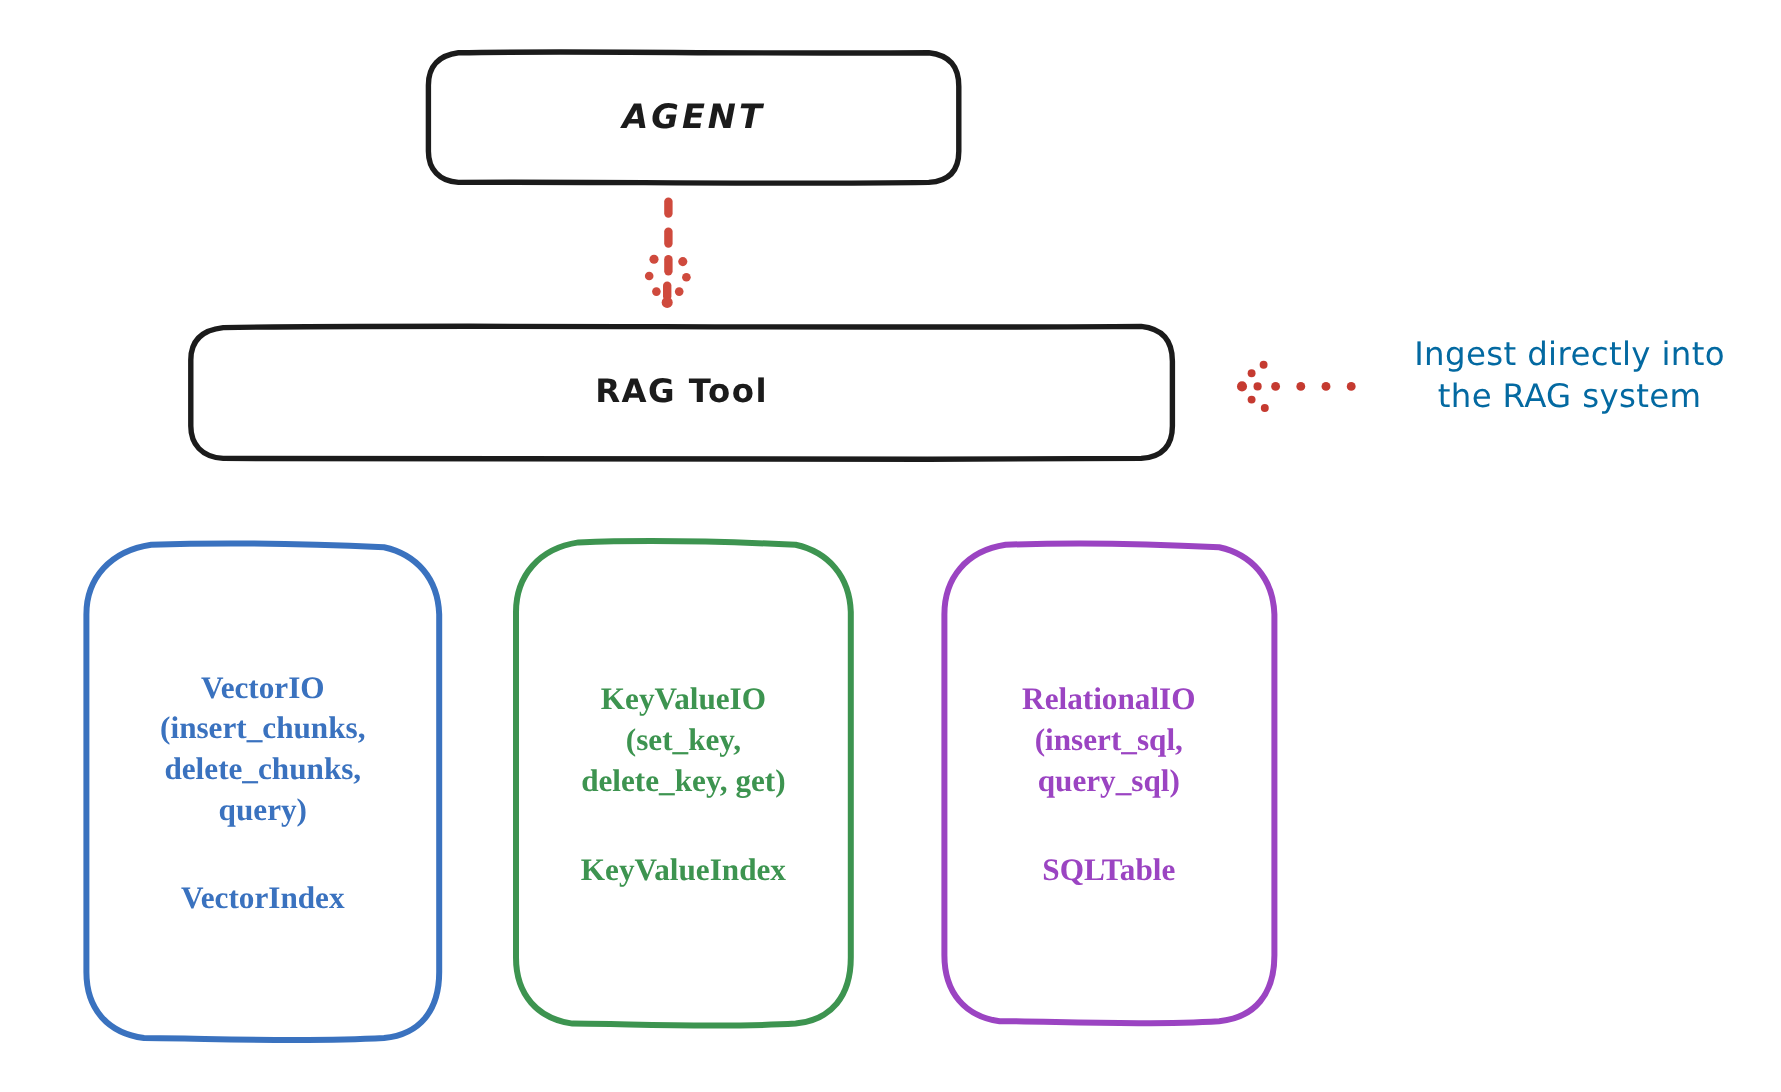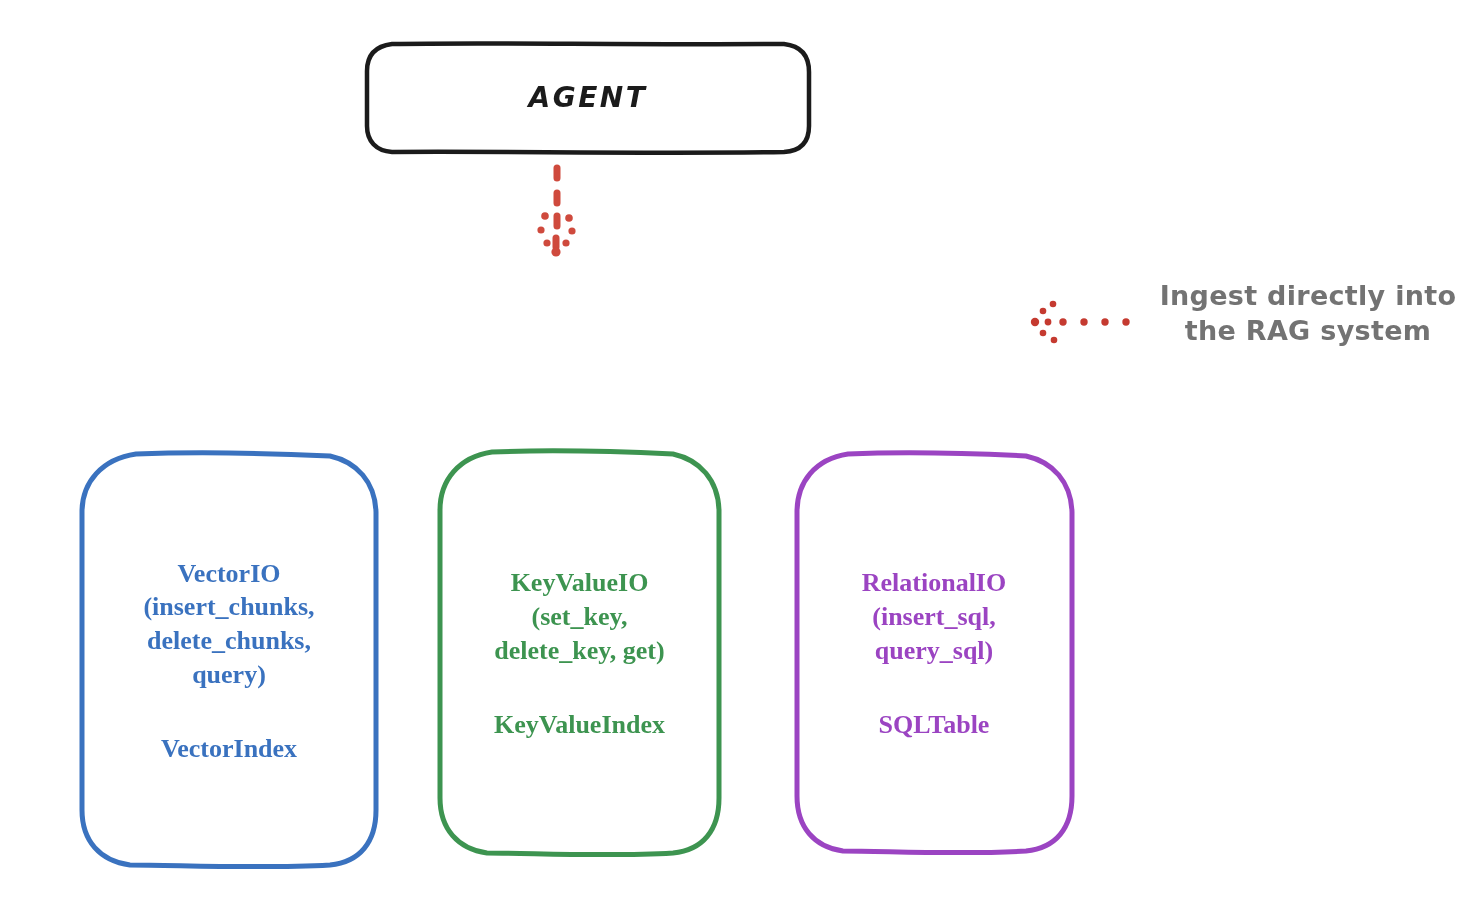--- a/index.html
+++ b/index.html
@@ -26,21 +26,20 @@
 
   
   .node {
     position: absolute;
     display: flex;
     flex-direction: column;
     align-items: center;
     justify-content: center;
     text-align: center;
     background: #ffffff;
-    margin-left: 10px;
   }
   .node-svg {
     position: absolute;
     left: 0; top: 0;
     width: 100%;
     height: 100%;
     overflow: visible;
     pointer-events: none;
   }
   .node-label-wrap {
@@ -133,23 +132,23 @@
     z-index: 1;
   }
 
   
   #ingest-annotation {
     position: absolute;
     left: 1143px;
     top: 278px;
     width: 330px;
     text-align: center;
-    color: #737373;
-    font-family: "DejaVu Sans", "Liberation Sans", sans-serif;
-    font-weight: 700;
+    color: #0369a1;
+    font-family: "DejaVu Sans", "Liberation Sans", sans-serif;
+    font-weight: 400;
     font-size: 27px;
     line-height: 1.30;
     white-space: pre-line;
     letter-spacing: 0.3px;
   }
 </style>
 </head>
 <body>
 
 <div id="diagram-canvas">
@@ -195,20 +194,31 @@
       <path d="M27,2 C120,0 250,3 419,2 C437,4 444,14 444,30
                L444,84 C444,100 436,109 419,110
                C280,112 130,109 27,110 C11,109 2,99 2,84
                L2,29 C2,13 11,4 27,2 Z" fill="#ffffff" stroke="#1b1b1b" stroke-width="4.5" stroke-linecap="round" stroke-linejoin="round"></path>
     </svg>
     <div class="node-label-wrap">
       <div id="agent-label">AGENT</div>
     </div>
   </div>
 
+  <div class="node" id="ragtool-node">
+    <svg class="node-svg" viewBox="0 0 824 114" preserveAspectRatio="none" xmlns="http://www.w3.org/2000/svg">
+      <path d="M30,3 C200,0 520,4 795,2 C814,4 821,15 821,31
+               L821,85 C821,101 813,111 795,112
+               C520,114 210,111 30,112 C12,111 3,100 3,85
+               L3,30 C3,14 12,5 30,3 Z" fill="#ffffff" stroke="#1b1b1b" stroke-width="4.5" stroke-linecap="round" stroke-linejoin="round"></path>
+    </svg>
+    <div class="node-label-wrap">
+      <div id="ragtool-label">RAG Tool</div>
+    </div>
+  </div>
 
   <div class="node provider-node" id="vectorio-node">
     <svg class="node-svg" viewBox="0 0 302 420" preserveAspectRatio="none" xmlns="http://www.w3.org/2000/svg">
       <path d="M58,4 C140,1 230,5 252,6 C279,12 297,32 298,62
                L298,360 C298,392 282,412 252,415
                C180,419 100,415 52,415 C22,411 4,391 4,360
                L4,62 C4,32 24,9 58,4 Z" fill="#ffffff" stroke="#3a72bf" stroke-width="5" stroke-linecap="round" stroke-linejoin="round"></path>
     </svg>
     <div class="node-label-wrap">
       <div class="provider-title">VectorIO

